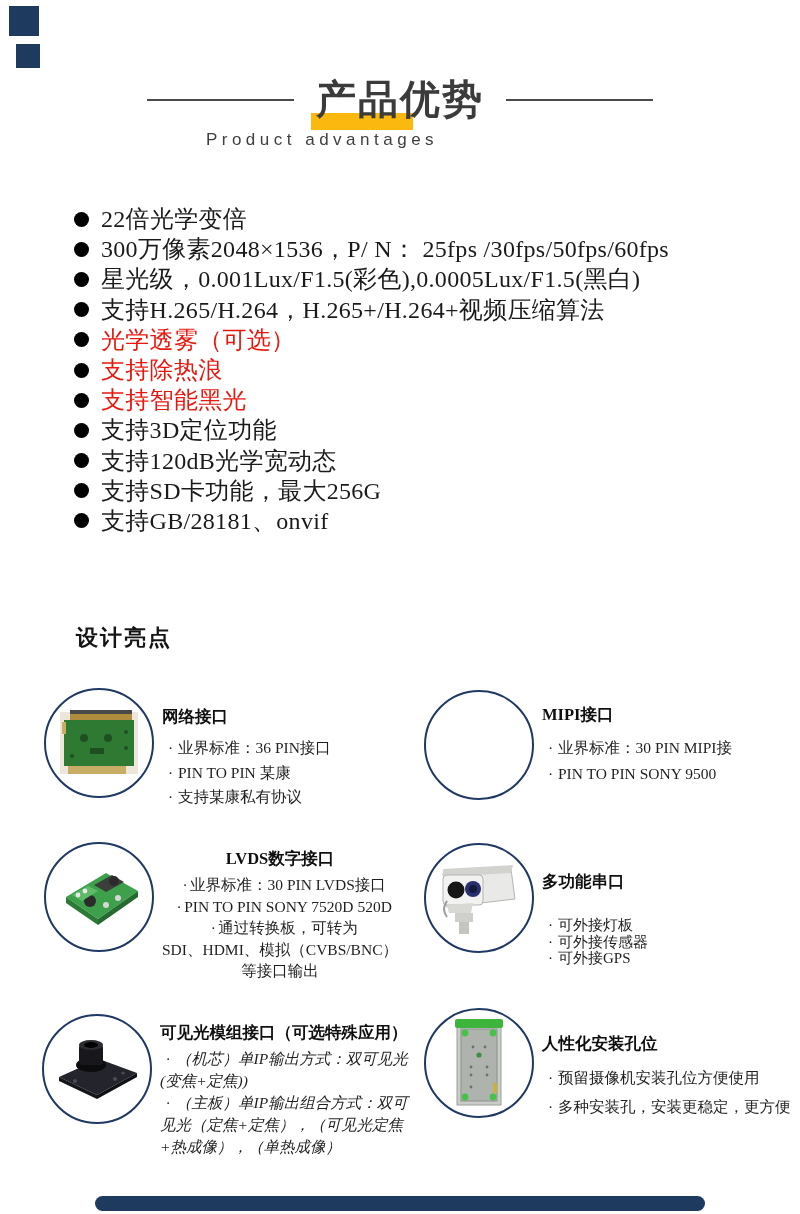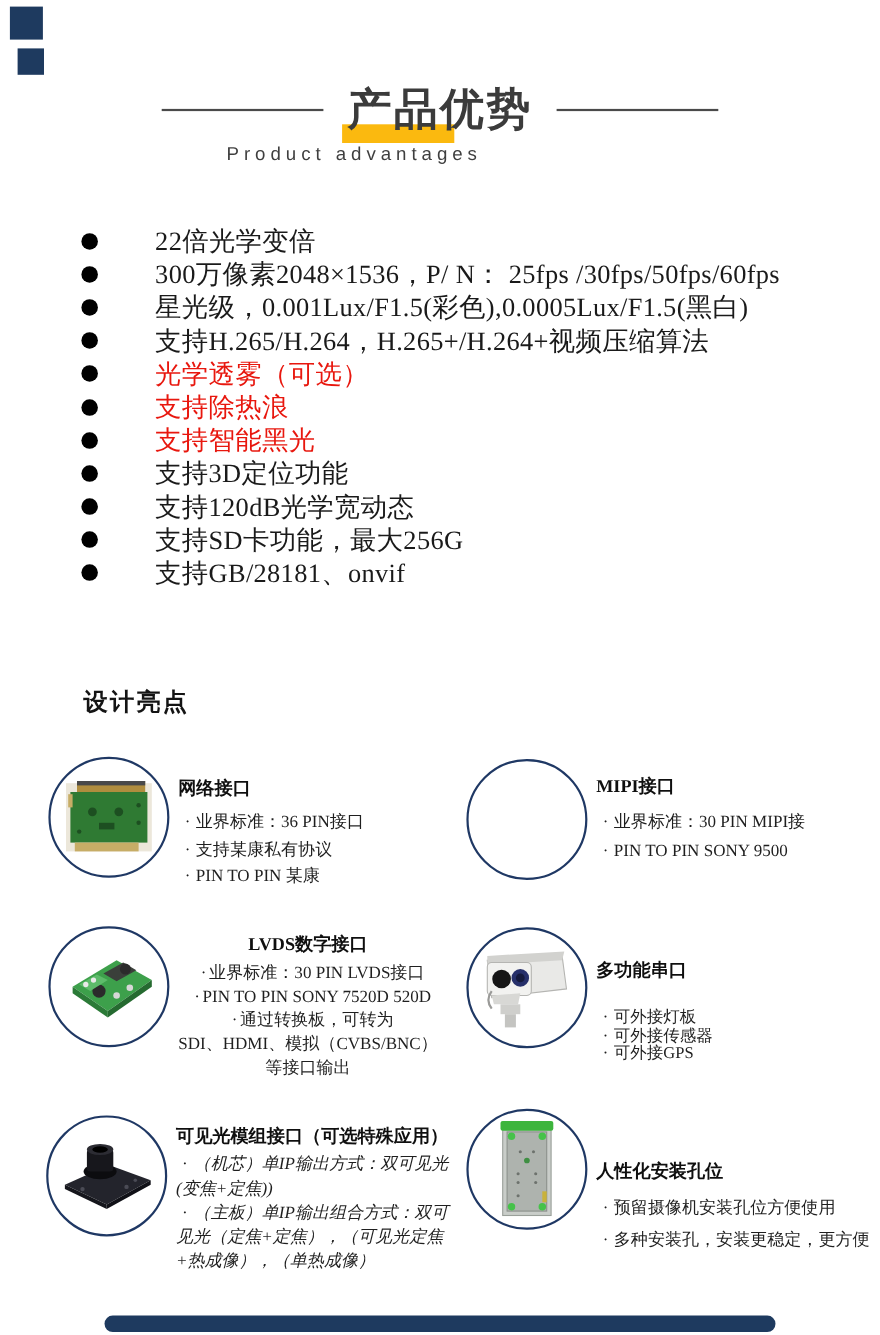--- a/index.html
+++ b/index.html
@@ -13,41 +13,41 @@
   .bottom-bar{position:absolute;left:95px;top:1196px;width:610px;height:15px;border-radius:8px;background:#1e3a5f;}
   
   .title-row{position:absolute;top:72px;left:0;width:800px;display:flex;align-items:center;justify-content:center;gap:22px;}
   .h-line{width:147px;height:2px;background:#4a4a4a;}
   .page-title{font-family:"Liberation Sans","DejaVu Sans",sans-serif;font-size:40px;font-weight:600;color:#3b3b3b;position:relative;z-index:0;letter-spacing:2px;white-space:nowrap;}
   .title-hl{position:absolute;left:-5px;bottom:-3px;width:102px;height:17px;background:#FBB90F;z-index:-1;}
   .page-subtitle{position:absolute;top:130px;left:0;width:644px;text-align:center;
     font-family:"Liberation Sans","DejaVu Sans",sans-serif;font-size:17px;letter-spacing:4.5px;color:#3f3f3f;}
   
   .features{position:absolute;left:74px;top:204px;list-style:none;margin:0;padding:0;}
-  .features li{display:flex;align-items:center;height:30.2px;font-size:24px;letter-spacing:0.3px;white-space:nowrap;gap:40px;}
+  .features li{display:flex;align-items:center;height:30.2px;font-size:24px;letter-spacing:0.3px;white-space:nowrap;}
   .fdot{width:15px;height:15px;border-radius:50%;background:#000;margin-right:12px;flex-shrink:0;}
   .features li.red{color:#e8170e;}
   .features li.red .fdot{background:#000;}
   
   .design-heading{position:absolute;left:76px;top:623px;font-size:22px;font-weight:bold;color:#141414;letter-spacing:2px;}
   .card{position:absolute;display:flex;align-items:flex-start;}
   .circle{width:110px;height:110px;border:2.5px solid #1F3864;border-radius:50%;flex-shrink:0;
     display:flex;align-items:center;justify-content:center;background:#fff;box-sizing:border-box;}
   .card-text{margin-left:8px;}
   .card-title{font-weight:bold;color:#0f0f0f;font-size:16.5px;white-space:nowrap;}
   .card-line{font-size:15.5px;color:#1f1f1f;white-space:nowrap;}
   .card-line .ldot{display:inline-block;width:10px;}
   .card-line.b{padding-left:6px;}
   
   #card0 .card-text{margin-top:18px;} #card0 .card-title{margin-bottom:8px;} #card0 .card-line{line-height:24.5px;}
   #card1 .card-text{margin-top:14px;} #card1 .card-title{margin-bottom:9px;} #card1 .card-line{line-height:26px;}
   #card2 .card-text{margin-top:6px;}  #card2 .card-title{margin-bottom:4px;} #card2 .card-line{line-height:21.5px;}
   #card3 .card-text{margin-top:28px;} #card3 .card-title{margin-bottom:24px;} #card3 .card-line{line-height:16.5px;font-size:15px;}
   #card4 .card-text{margin-top:8px;}  #card4 .card-title{margin-bottom:4px;} #card4 .card-line{line-height:22px;font-style:italic;}
-  #card5 .card-text{margin-top:46px;} #card5 .card-title{margin-bottom:8px;} #card5 .card-line{line-height:29px;}
+  #card5 .card-text{margin-top:25px;} #card5 .card-title{margin-bottom:8px;} #card5 .card-line{line-height:29px;}
   #card0{left:44px;top:688px;}
   #card1{left:424px;top:690px;}
   #card2{left:44px;top:842px;text-align:center;}
   #card3{left:424px;top:843px;}
   #card4{left:42px;top:1014px;}
   #card5{left:424px;top:1008px;}
 </style>
 </head>
 <body>
 
@@ -127,22 +127,22 @@
       <circle cx="70" cy="40" r="2" fill="#1d4f21"></circle>
       <circle cx="16" cy="48" r="2" fill="#1d4f21"></circle>
       <rect x="34" y="40" width="14" height="6" fill="#1d4f21"></rect>
       <rect x="12" y="58" width="58" height="8" fill="#c7ad66"></rect>
       <rect x="6" y="14" width="4" height="12" fill="#c7ad66"></rect>
     </svg>
   </div>
   <div class="card-text">
     <div class="card-title">网络接口</div>
     <div class="card-line b"><span class="ldot">·</span><span>业界标准：36 PIN接口</span></div>
+    <div class="card-line b"><span class="ldot">·</span><span>PIN TO PIN 某康</span></div>
     <div class="card-line b"><span class="ldot">·</span><span>支持某康私有协议</span></div>
-    <div class="card-line b"><span class="ldot">·</span><span>PIN TO PIN 某康</span></div>
   </div>
 </div>
 
 <div class="card" id="card1">
   <div class="circle"></div>
   <div class="card-text">
     <div class="card-title">MIPI接口</div>
     <div class="card-line b"><span class="ldot">·</span><span>业界标准：30 PIN MIPI接</span></div>
     <div class="card-line b"><span class="ldot">·</span><span>PIN TO PIN SONY 9500</span></div>
   </div>

